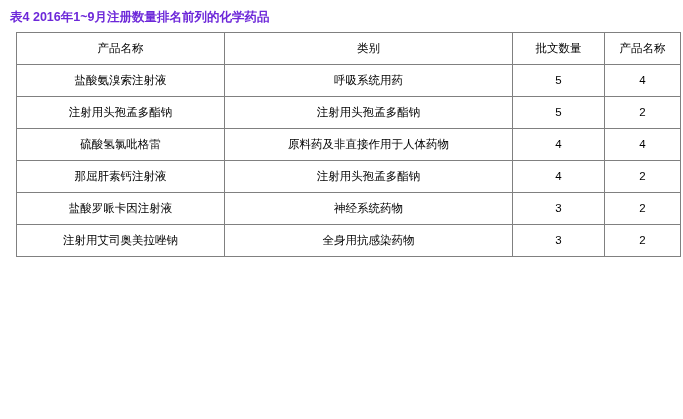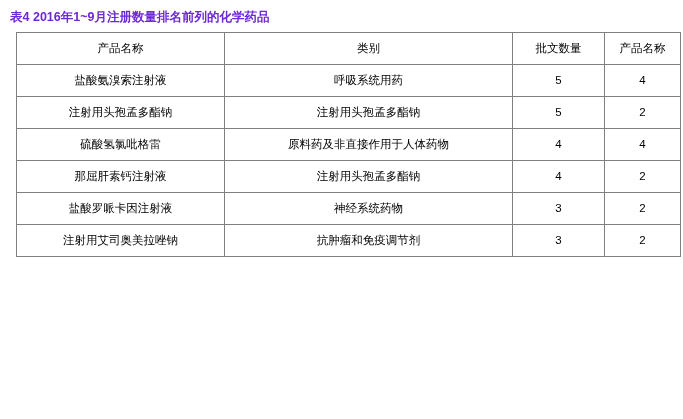--- a/index.html
+++ b/index.html
@@ -102,20 +102,20 @@
         <td>2</td>
       </tr>
       <tr>
         <td>盐酸罗哌卡因注射液</td>
         <td>神经系统药物</td>
         <td>3</td>
         <td>2</td>
       </tr>
       <tr>
         <td>注射用艾司奥美拉唑钠</td>
-        <td>抗肿瘤和免疫调节剂</td>
+        <td>全身用抗感染药物</td>
         <td>3</td>
         <td>2</td>
       </tr>
     </tbody>
   </table>
 
 </div>
 
 </body></html>

